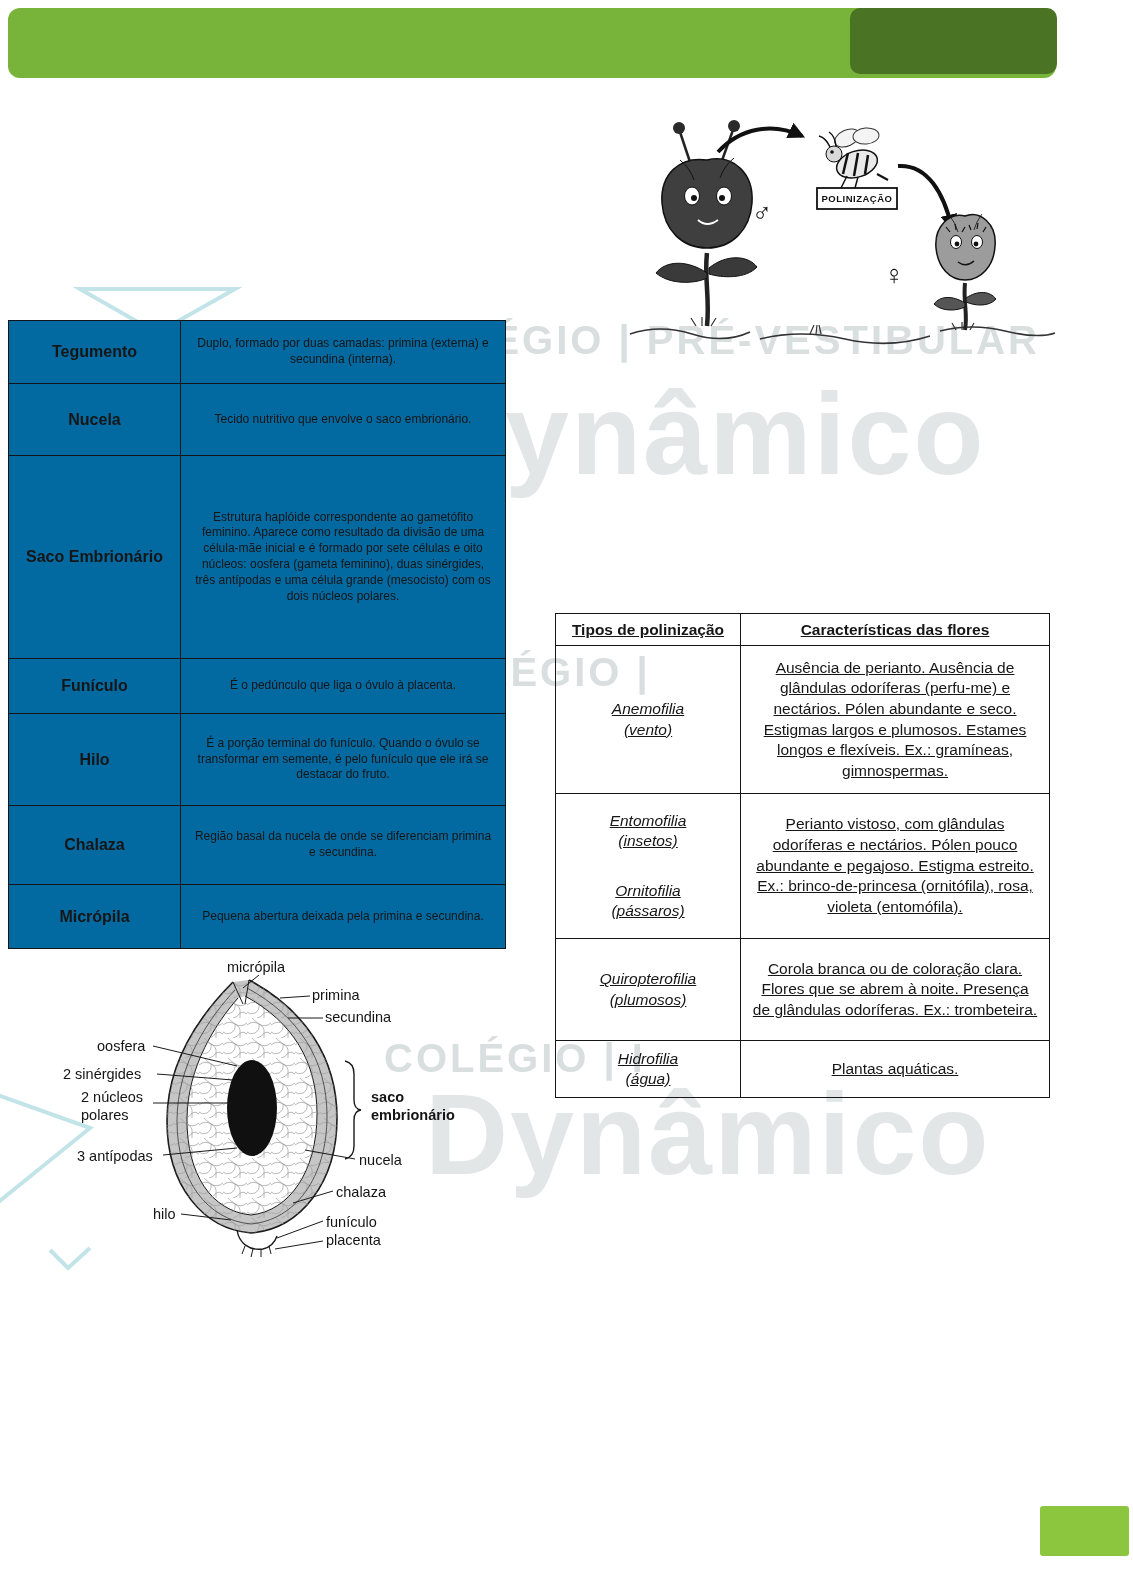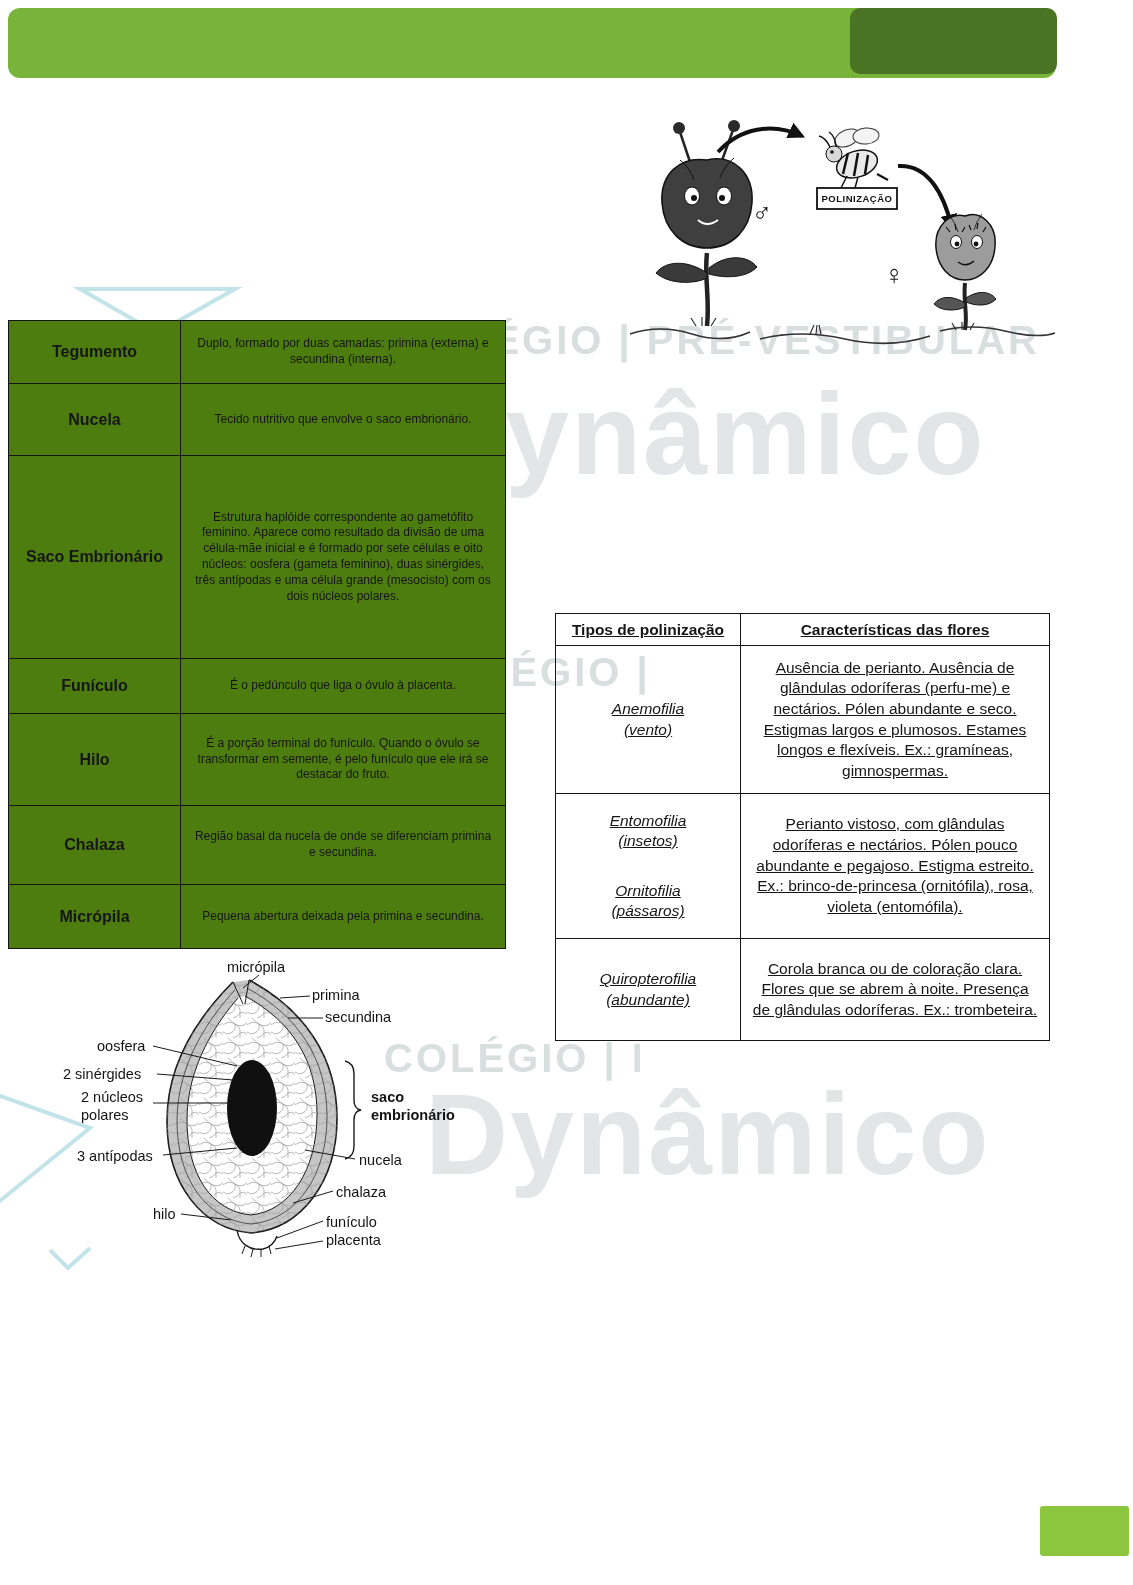--- a/index.html
+++ b/index.html
@@ -19,21 +19,21 @@
   .wm { z-index:0; white-space:nowrap; font-weight:bold; pointer-events:none; }
   .wm-school { font-size:40px; letter-spacing:3px; color:#d9dedf; }
   .wm-brand { font-size:115px; letter-spacing:2px; color:#e2e6e6; }
   .wm-clip { overflow:hidden; }
   .wm-tri { z-index:0; }
 
   
   table { border-collapse:collapse; table-layout:fixed; }
   td, th { border:1.6px solid #151515; vertical-align:middle; }
 
-  .ovule-table { left:8px; top:320px; width:497px; background:#4d7c0f; z-index:2; position:absolute; }
+  .ovule-table { left:8px; top:320px; width:497px; background:#0369a1; z-index:2; position:absolute; }
   .ovule-table .term { width:172px; text-align:center; font-weight:bold; font-size:16px; padding:4px 8px; }
   .ovule-table .desc { text-align:center; font-size:12px; line-height:1.32; padding:6px 12px; }
   .ovule-table .r0 td { height:63px; }
   .ovule-table .r1 td { height:72px; }
   .ovule-table .r2 td { height:203px; }
   .ovule-table .r3 td { height:55px; }
   .ovule-table .r4 td { height:92px;margin-left:28px; }
   .ovule-table .r5 td { height:79px; }
   .ovule-table .r6 td { height:64px; }
 
@@ -220,24 +220,33 @@
           <div>Ornitofilia</div>
           <div>(pássaros)</div>
         </div>
       </td>
       <td class="desc">Perianto vistoso, com glândulas odoríferas e nectários. Pólen pouco abundante e pegajoso. Estigma estreito. Ex.: brinco-de-princesa (ornitófila), rosa, violeta (entomófila).</td>
     </tr>
     <tr class="p2">
       <td class="type">
         <div class="type-group">
           <div>Quiropterofilia</div>
-          <div>(abundante)</div>
+          <div>(plumosos)</div>
         </div>
       </td>
       <td class="desc">Corola branca ou de coloração clara. Flores que se abrem à noite. Presença de glândulas odoríferas. Ex.: trombeteira.</td>
+    </tr>
+    <tr class="p3">
+      <td class="type">
+        <div class="type-group">
+          <div>Hidrofilia</div>
+          <div>(água)</div>
+        </div>
+      </td>
+      <td class="desc">Plantas aquáticas.</td>
     </tr>
   </tbody>
 </table>
 
 <div class="abs diagram">
   <svg width="400" height="305" viewBox="0 0 400 305">
     <defs>
       <pattern id="cells" width="24" height="20" patternUnits="userSpaceOnUse">
         <path d="M0 7 Q6 2 12 6 T24 5 M12 6 Q13 12 8 15 Q3 17 0 14 M12 6 Q18 9 17 15 Q15 19 10 20 M17 15 Q21 13 24 16 M5 0 Q8 3 12 6 M17 15 L17 20" fill="none" stroke="#9b9b9b" stroke-width="0.7"></path>
       </pattern>

